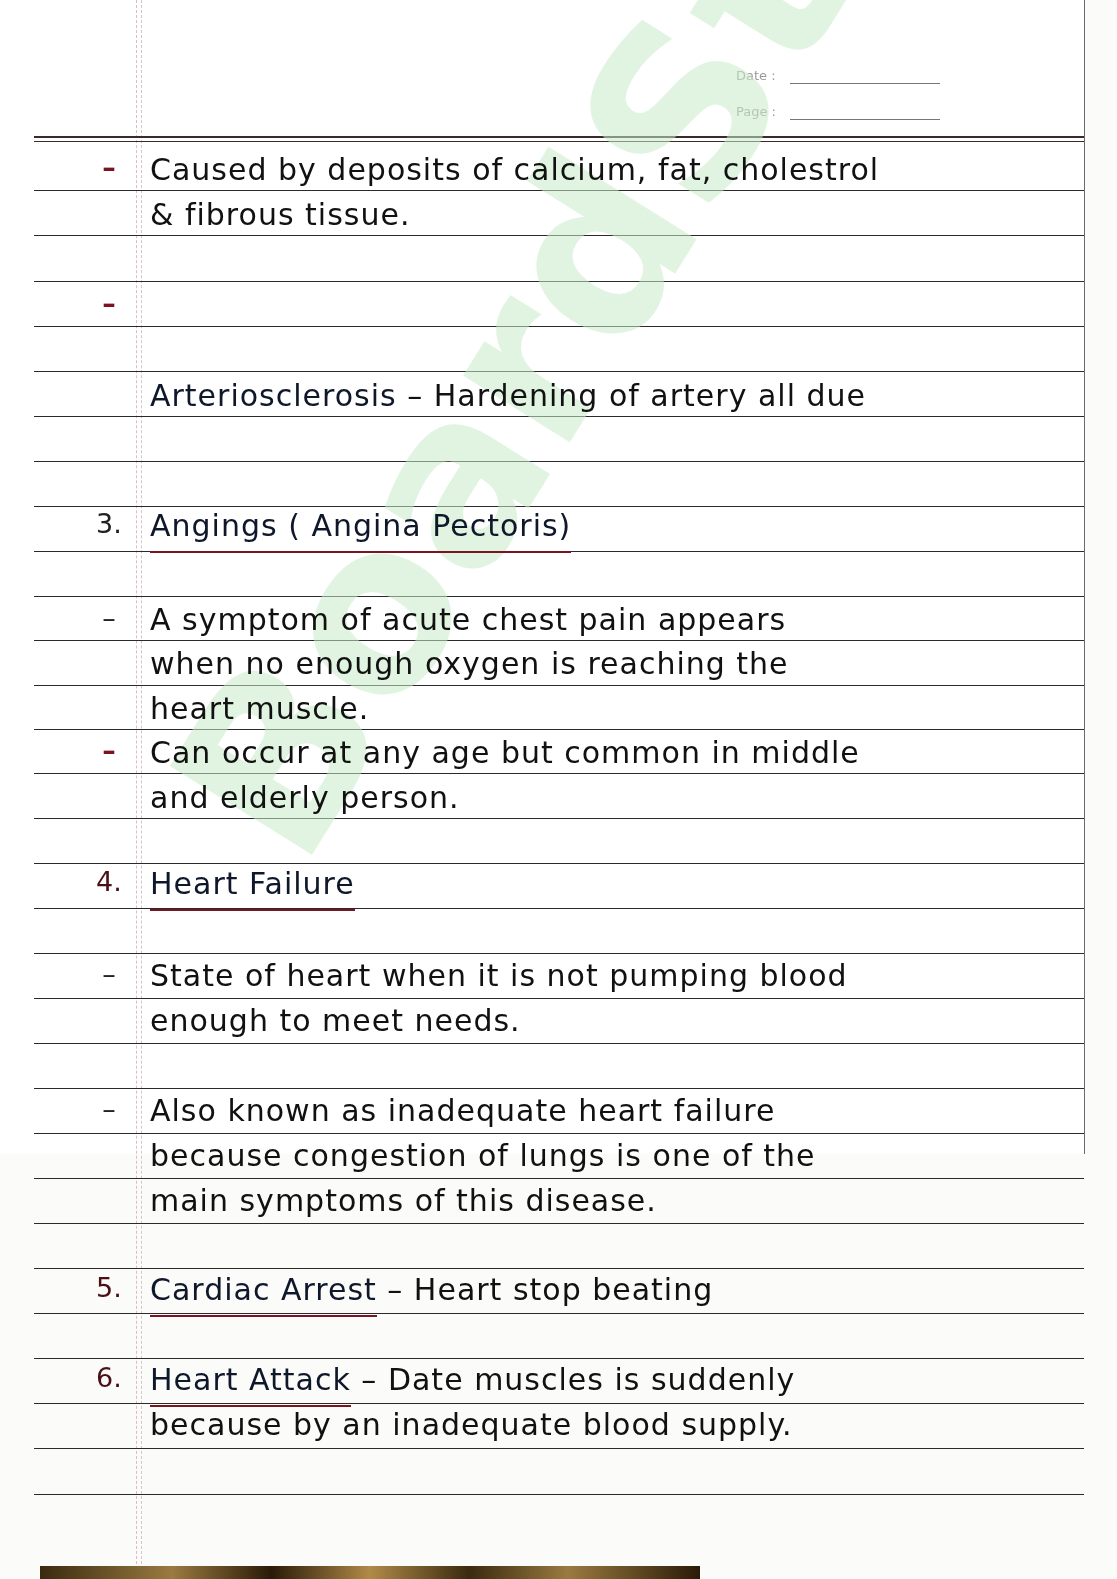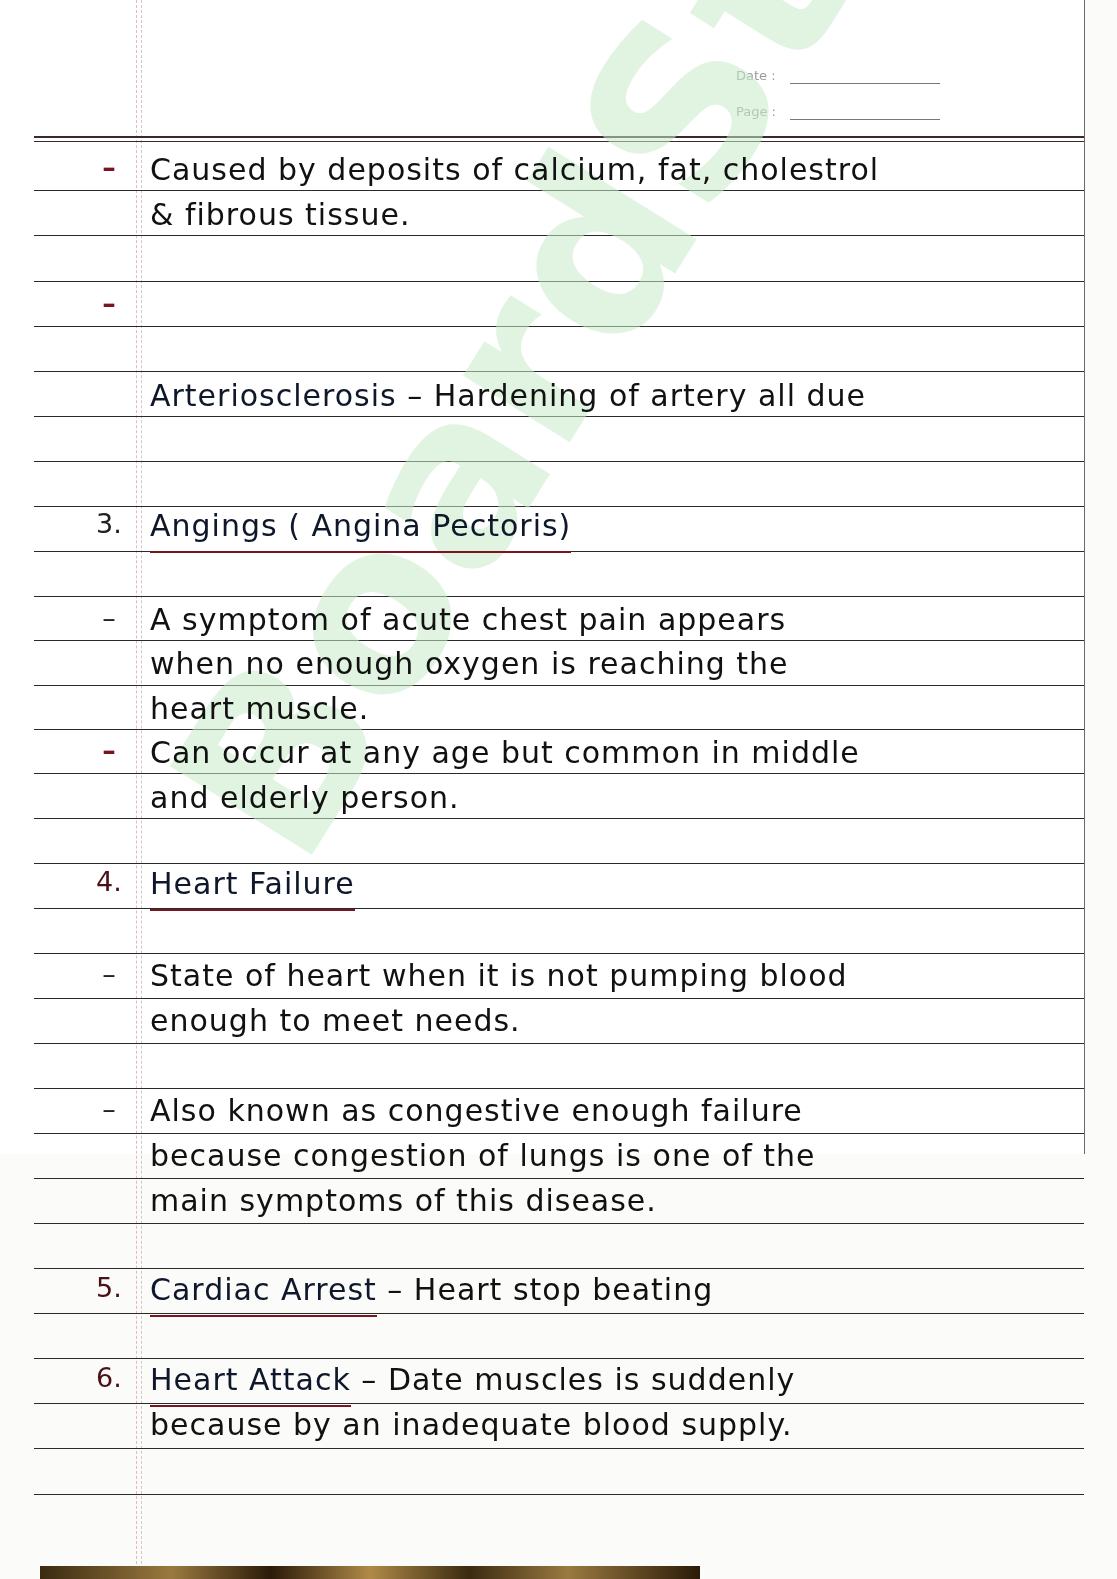--- a/index.html
+++ b/index.html
@@ -123,21 +123,21 @@
   </div>
   <div class="line" style="top:958px">
     <span class="marker">–</span>
     <span class="txt">State of heart when it is not pumping blood</span>
   </div>
   <div class="line" style="top:1003px">
     <span class="txt">enough to meet needs.</span>
   </div>
   <div class="line" style="top:1093px">
     <span class="marker">–</span>
-    <span class="txt">Also known as congestive enough failure</span>
+    <span class="txt">Also known as inadequate heart failure</span>
   </div>
   <div class="line" style="top:1183px">
     <span class="txt">main symptoms of this disease.</span>
   </div>
   <div class="line" style="top:1138px">
     <span class="txt">because congestion of lungs is one of the</span>
   </div>
   <div class="line" style="top:1272px">
     <span class="marker dark">5.</span>
     <span class="txt"><span class="head uline">Cardiac Arrest</span><span> – Heart stop beating</span></span>

